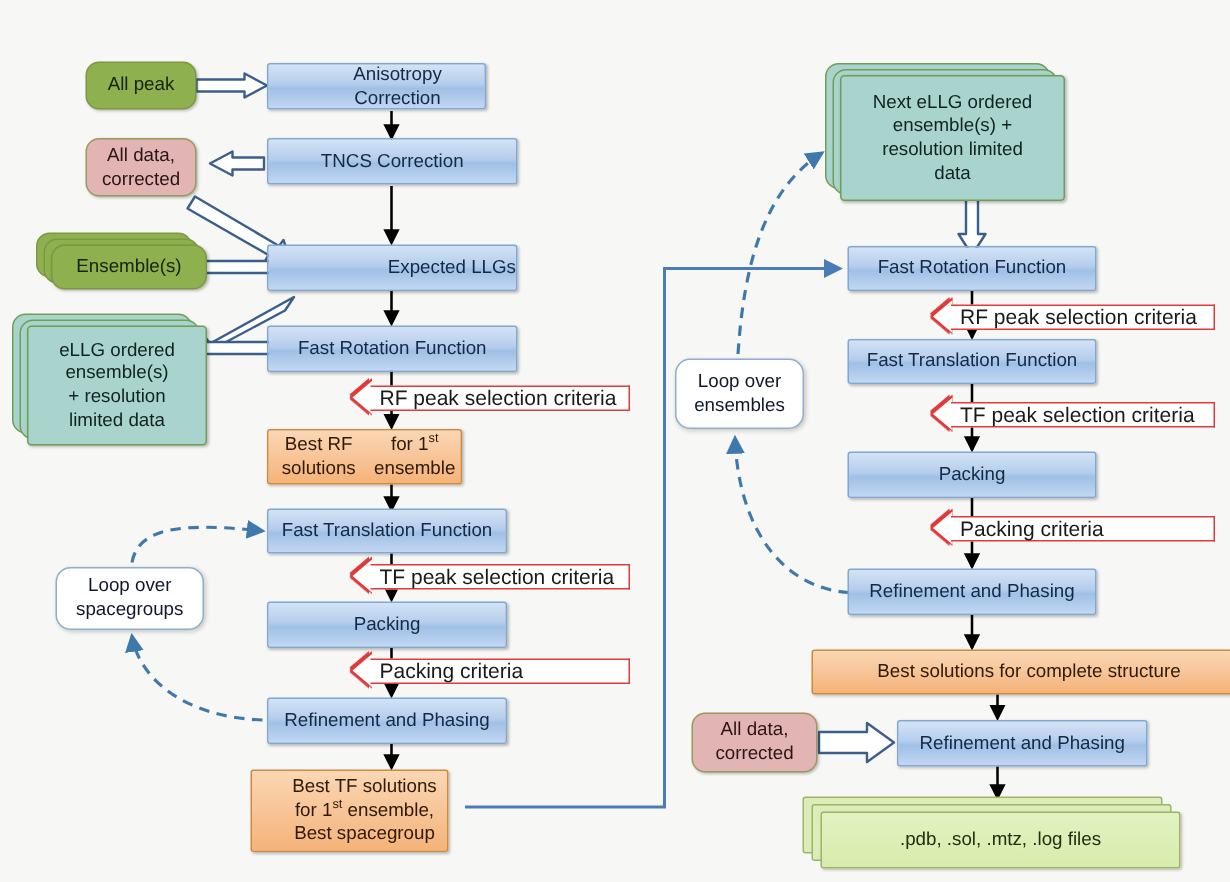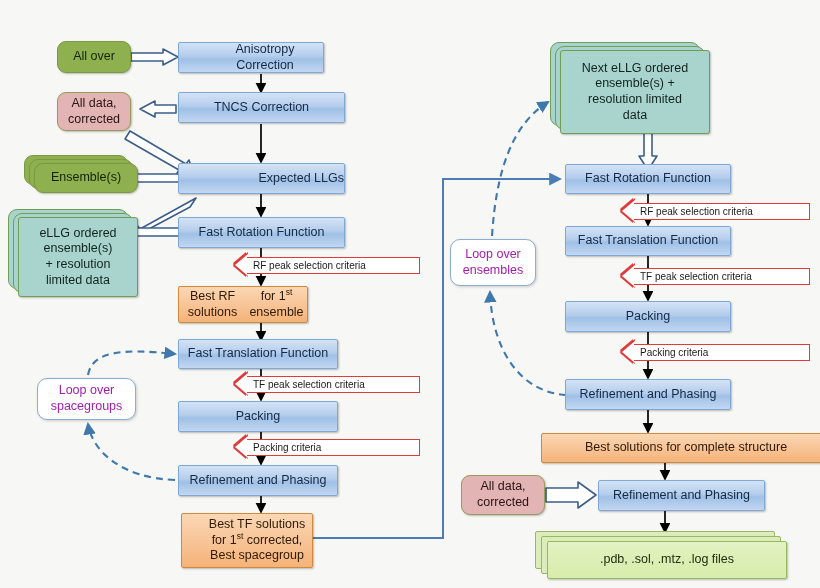--- a/index.html
+++ b/index.html
@@ -73,21 +73,21 @@
     box-shadow:1px 1px 2px rgba(0,0,0,0.25);
     color:#20300c;
     align-items:center;
   }
   
   .loop{
     background:#ffffff;
     border:1px solid #8eadd0;
     border-radius:10px;
     box-shadow:1px 1px 3px rgba(0,0,0,0.18);
-    color:#a21caf;
+    color:#0f172a;
   }
 
   
   .stack{position:absolute;z-index:3;box-sizing:border-box;}
   .stack.s-green{background:#8fb04e;border:1px solid #7a9942;border-radius:9px;}
   .stack.s-teal{background:#a9d4cd;border:1px solid #6f9f55;border-radius:9px;}
   .stack.s-lgreen{background:#dcecbb;border:1px solid #9ab864;border-radius:2px;}
 
   
   .callout{
@@ -112,21 +112,21 @@
     border-left:none;
     margin-left:-1px;
     display:flex;align-items:center;
     position:relative;
   }
   .callout .bar span{
     position:absolute;
     left:6px;top:50%;
     transform:translateY(-50%);
     white-space:nowrap;
-    font-size:10px;
+    font-size:14px;
     color:#1a1a1a;
   }
 
   sup{font-size:0.68em;vertical-align:super;line-height:0;}
 </style>
 </head>
 <body>
 
 <div id="stage">
 
@@ -194,21 +194,21 @@
       <path d="M546,488 L578,488 L578,482 L596,495 L578,508 L578,502 L546,502 Z"></path>
     </g>
 
     <g fill="none" stroke="#3f78ad" stroke-width="2.1" stroke-dasharray="7,5">
       <path d="M566,395 C520,392 492,350 490,292" marker-end="url(#dashArrow)"></path>
       <path d="M492,236 C496,175 510,126 548,102" marker-end="url(#dashArrow)"></path>
     </g>
   </svg>
 
   <div class="node green" style="left:57px;top:41px;width:74px;height:32px;">
-    <span>All over</span>
+    <span>All peak</span>
   </div>
 
   <div class="node proc" style="left:178px;top:42px;width:146px;height:31px;padding-left:28px;">
     <span>Anisotropy Correction</span>
   </div>
 
   <div class="node pink" style="left:57px;top:92px;width:74px;height:39px;white-space:pre-line;">
     <span>All data,
 corrected</span>
   </div>
@@ -276,23 +276,23 @@
 
   <div class="node proc" style="left:178px;top:465px;width:160px;height:31px;">
     <span>Refinement and Phasing</span>
   </div>
 
   <div class="node loop" style="left:37px;top:378px;width:99px;height:42px;white-space:pre-line;">
     <span>Loop over
 spacegroups</span>
   </div>
 
-  <div class="node orange" style="left:181px;top:513px;width:132px;height:55px;flex-direction:column;padding-left:20px;">
+  <div class="node orange" style="left:167px;top:513px;width:132px;height:55px;flex-direction:column;padding-left:20px;">
     <span>Best TF solutions</span>
-    <span><span>for 1</span><sup>st</sup><span> corrected,</span></span>
+    <span><span>for 1</span><sup>st</sup><span> ensemble,</span></span>
     <span>Best spacegroup</span>
   </div>
 
   <div class="stack s-teal" style="left:550px;top:42px;width:150px;height:84px;"></div>
   <div class="stack s-teal" style="left:555px;top:46px;width:150px;height:84px;"></div>
   <div class="node teal" style="left:560px;top:50px;width:150px;height:84px;white-space:pre-line;">
     <span>Next eLLG ordered
 ensemble(s) +
 resolution limited
 data</span>

